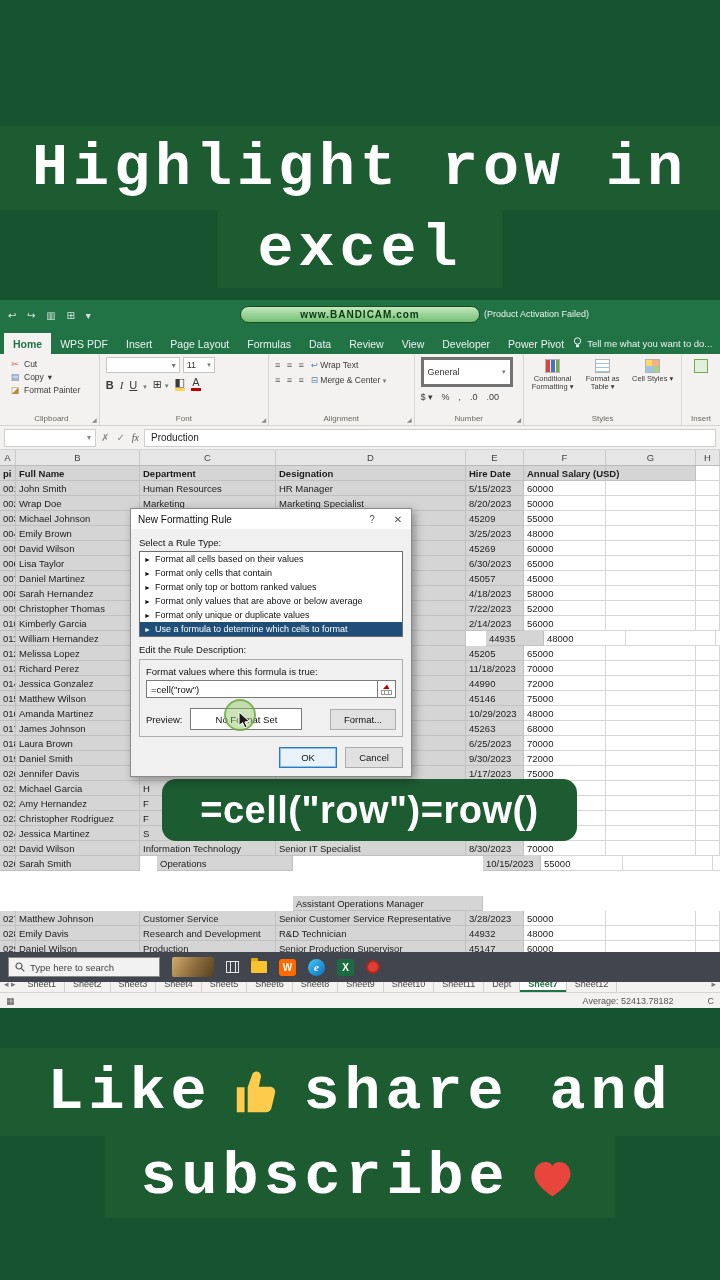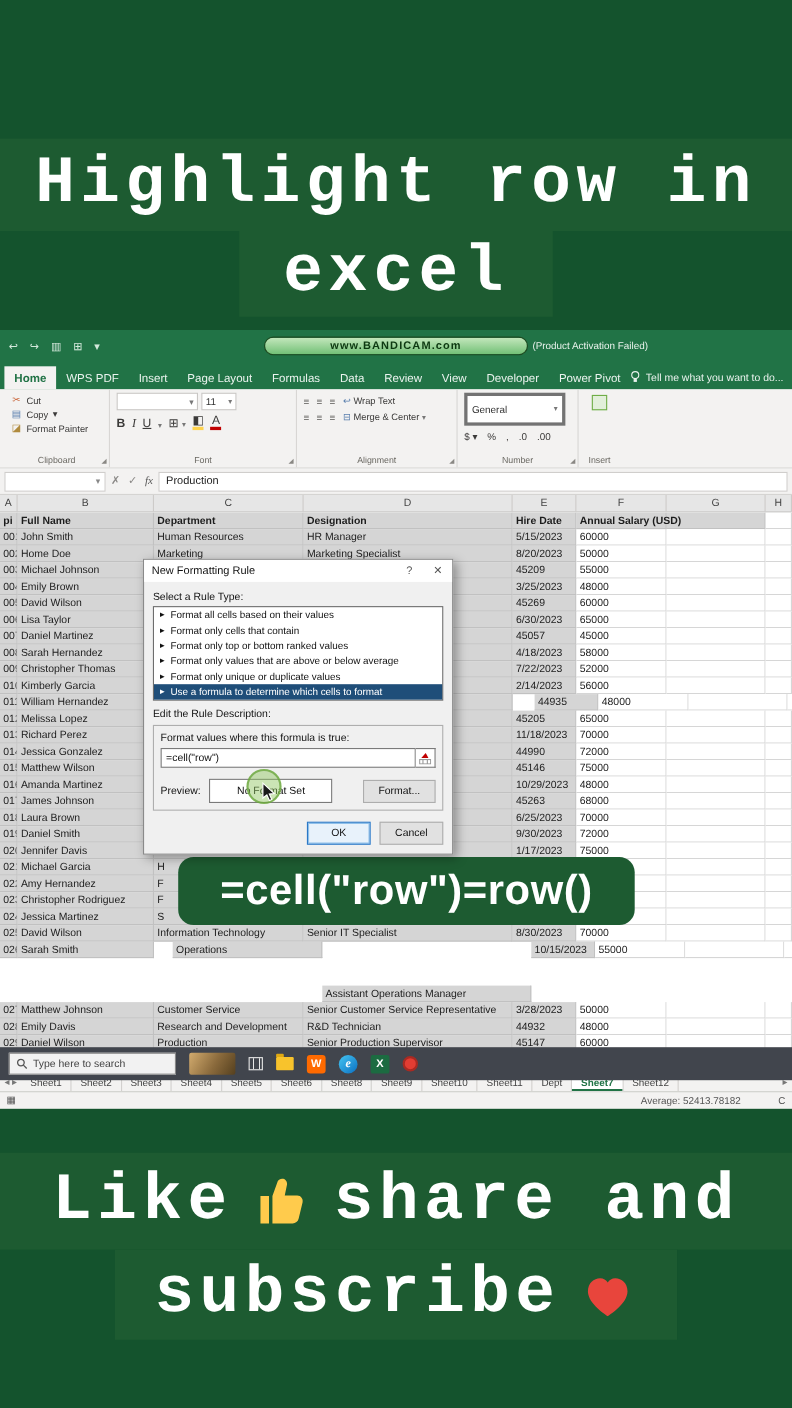--- a/index.html
+++ b/index.html
@@ -237,20 +237,39 @@
               <span>%</span>
               <span>,</span>
               <span>.0</span>
               <span>.00</span>
             </div>
         </div>
         <div class="glabel">Number</div>
         <span class="launcher">◢</span>
       </div>
 
+      <div class="rgroup" style="width:158px">
+        <div class="gcontent">
+          <div class="styles-wrap" id="styles-wrap">
+              <div class="style-btn">
+                <div class="sicon icon-cf"></div>
+                <div>Conditional Formatting ▾</div>
+              </div>
+              <div class="style-btn">
+                <div class="sicon icon-ft"></div>
+                <div>Format as Table ▾</div>
+              </div>
+              <div class="style-btn">
+                <div class="sicon icon-cs"></div>
+                <div>Cell Styles ▾</div>
+              </div>
+            </div>
+        </div>
+        <div class="glabel">Styles</div>
+      </div>
 
       <div class="rgroup" style="width:38px;border-right:none">
         <div class="gcontent">
           <div class="insert-ic"></div>
         </div>
         <div class="glabel">Insert</div>
       </div>
     </div>
 
     <div class="formulabar">
@@ -290,21 +309,21 @@
           <div class="gcell sel" style="width: 124px;">John Smith</div>
           <div class="gcell sel" style="width: 136px;">Human Resources</div>
           <div class="gcell sel" style="width: 190px;">HR Manager</div>
           <div class="gcell sel" style="width: 58px;">5/15/2023</div>
           <div class="gcell" style="width: 82px;">60000</div>
           <div class="gcell" style="width: 90px;"></div>
           <div class="gcell" style="width: 24px;"></div>
         </div>
         <div class="grow">
           <div class="gcell sel" style="width: 16px;">002</div>
-          <div class="gcell sel" style="width: 124px;">Home Doe</div>
+          <div class="gcell sel" style="width: 124px;">Wrap Doe</div>
           <div class="gcell sel" style="width: 136px;">Marketing</div>
           <div class="gcell sel" style="width: 190px;">Marketing Specialist</div>
           <div class="gcell sel" style="width: 58px;">8/20/2023</div>
           <div class="gcell" style="width: 82px;">50000</div>
           <div class="gcell" style="width: 90px;"></div>
           <div class="gcell" style="width: 24px;"></div>
         </div>
         <div class="grow">
           <div class="gcell sel" style="width: 16px;">003</div>
           <div class="gcell sel" style="width: 124px;">Michael Johnson</div>

